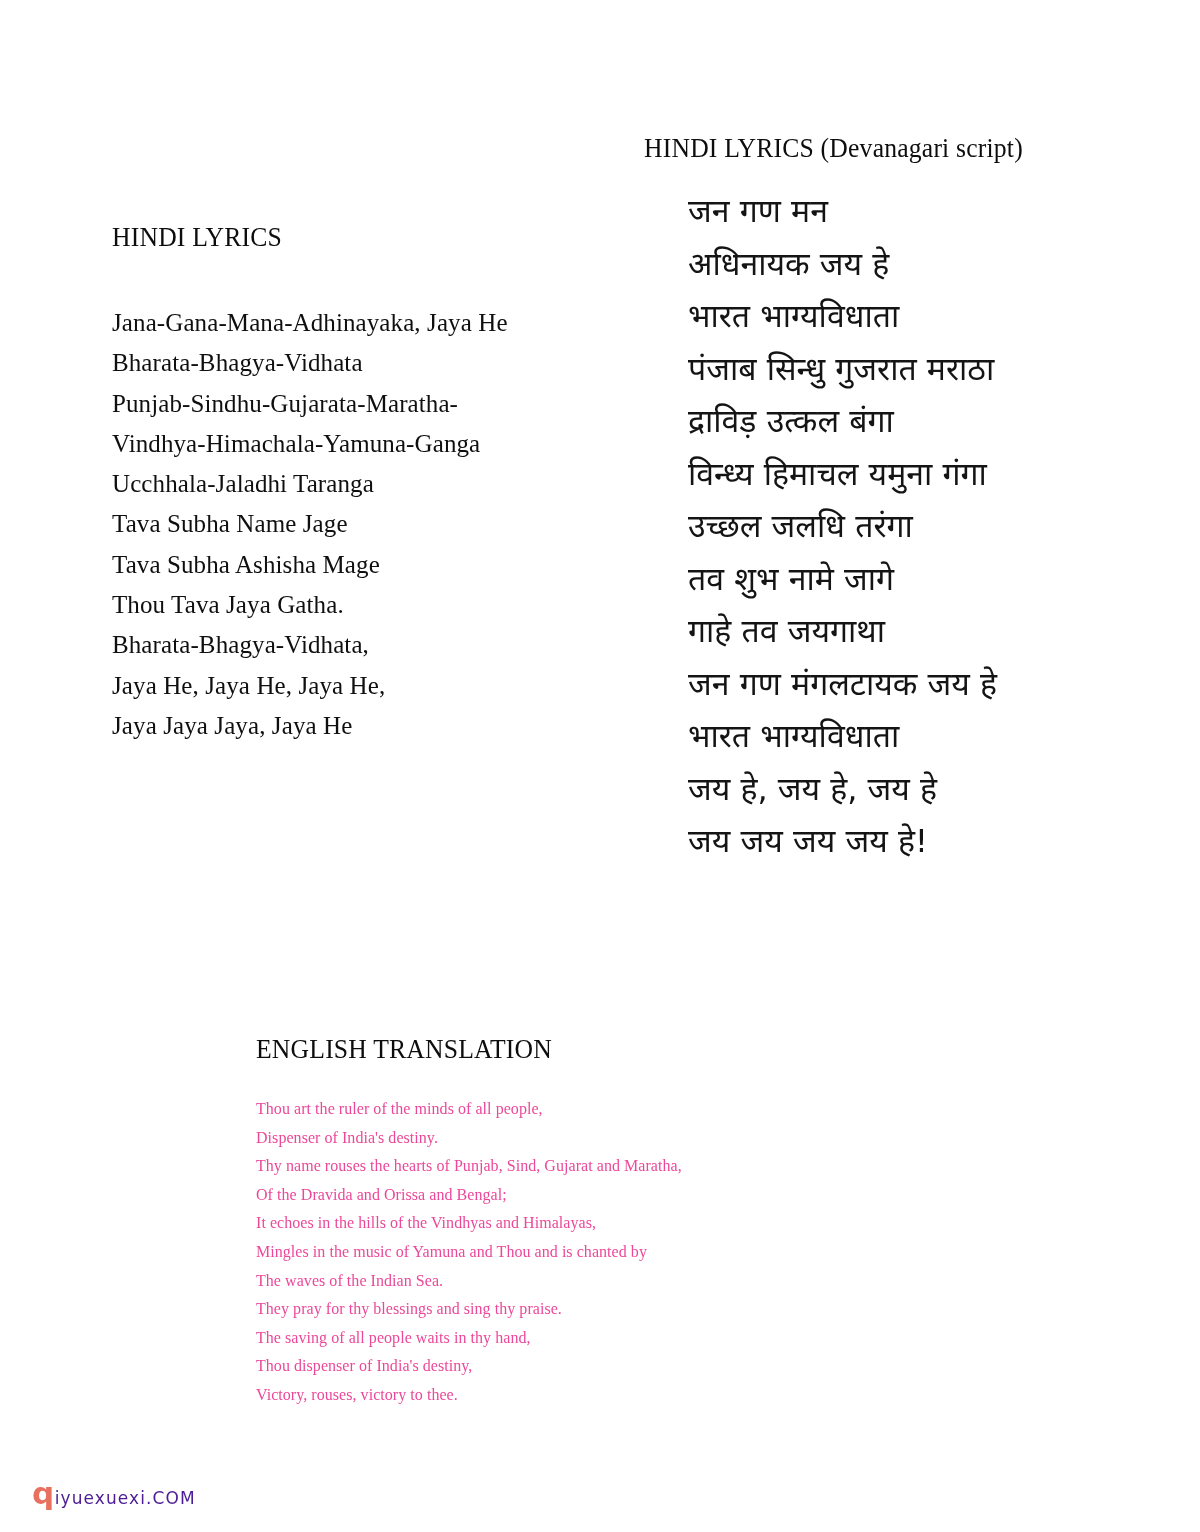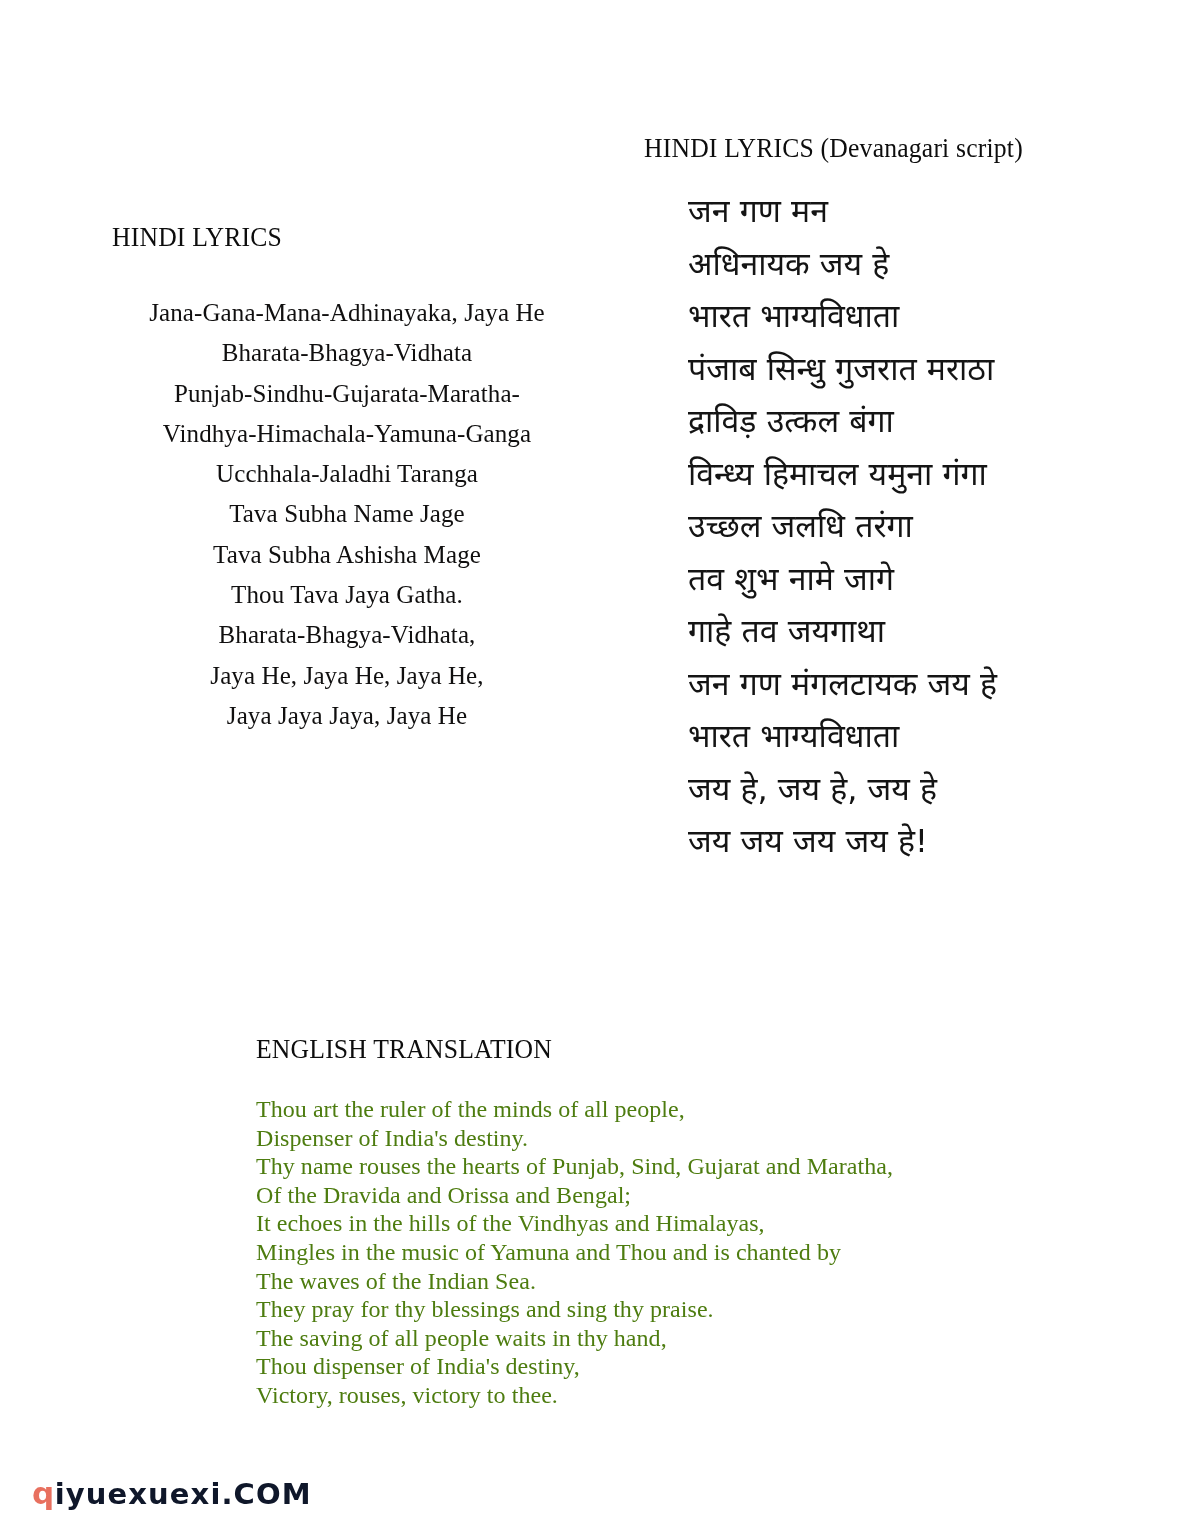--- a/index.html
+++ b/index.html
@@ -36,23 +36,22 @@
   }
 
   #heading-hindi-romanized { left: 112px; top: 222px; }
   #heading-hindi-devanagari { left: 644px; top: 133px; }
   #heading-english { left: 256px; top: 1034px; }
 
   
   #romanized-lyrics {
     position: absolute;
     left: 112px;
-    top: 293px;
+    top: 303px;
     width: 470px;
-    text-align: center;
   }
   #romanized-lyrics .lyric-line {
     font-size: 25px;
     line-height: 40.3px;
     color: #100f0f;
     white-space: nowrap;
     letter-spacing: 0.1px;
   }
 
   
@@ -73,23 +72,23 @@
   }
 
   
   #english-translation {
     position: absolute;
     left: 256px;
     top: 1095px;
     width: 760px;
   }
   #english-translation .translation-line {
-    font-size: 24px;
+    font-size: 16px;
     line-height: 28.6px;
-    color: #4d7c0f;
+    color: #ec4899;
     white-space: nowrap;
     letter-spacing: 0.05px;
   }
 
   
   #watermark {
     position: absolute;
     left: 32px;
     top: 1478px;
     display: flex;
@@ -98,23 +97,23 @@
     user-select: none;
   }
   #watermark .wm-lead {
     font-size: 31px;
     font-weight: 700;
     color: #e8705f;
     line-height: 1;
     letter-spacing: 0.5px;
   }
   #watermark .wm-rest {
-    font-size: 29px;
-    font-weight: 700;
-    color: #0f172a;
+    font-size: 17px;
+    font-weight: 400;
+    color: #4c1d95;
     line-height: 1;
     letter-spacing: 1.1px;
   }
 </style>
 </head>
 <body>
 
 <div class="page">
 
   <div class="heading" id="heading-hindi-romanized">HINDI LYRICS</div>

